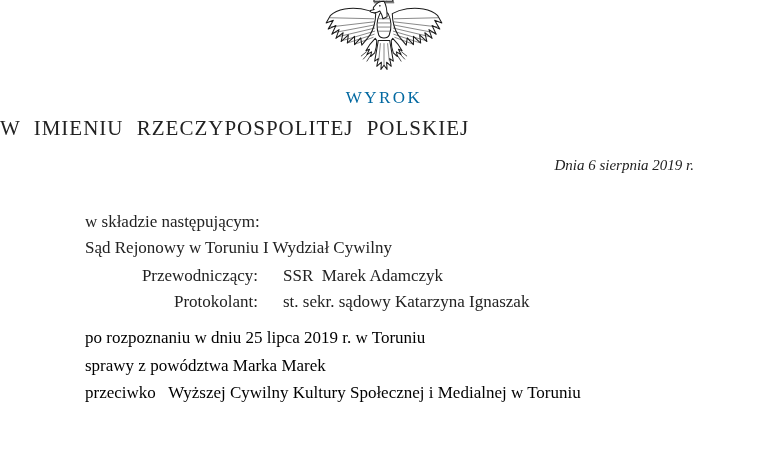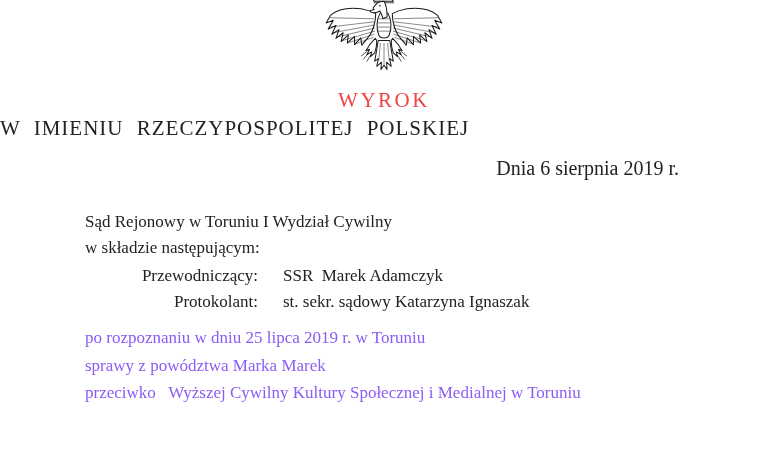--- a/index.html
+++ b/index.html
@@ -19,39 +19,40 @@
     transform: translateX(-50%);
     width: 124px;
     height: 86px;
     overflow: hidden;
   }
   .emblem svg { display: block; margin-top: -5px; }
   .title {
     position: absolute;
     top: 88px; left: 0; right: 0;
     text-align: center;
-    font-size: 21px;
+    font-size: 17px;
     letter-spacing: 2.5px;
-    color: #ef4444;
+    color: #0369a1;
   }
   .subtitle {
     position: absolute;
     top: 116px; left: 0; right: 0;
     text-align: left;
     font-size: 21px;
     letter-spacing: 1px;
     word-spacing: 7px;
     color: #222;
   }
   .date-line {
     position: absolute;
     top: 157px;
-    right: 89px;
-    font-size: 20px;
+    right: 74px;
+    font-size: 15px;
     color: #222;
+    font-style: italic;
   }
   .court-block {
     position: absolute;
     left: 85px;
     top: 209px;
     font-size: 17px;
     line-height: 26px;
     color: #222;
   }
   .panel-block {
@@ -71,21 +72,21 @@
   .panel-person {
     margin-left: 25px;
     white-space: pre;
   }
   .body-block {
     position: absolute;
     left: 85px;
     top: 324px;
     font-size: 17px;
     line-height: 27.5px;
-    color: #8b5cf6;
+    color: #000000;
   }
   .body-line { white-space: pre; }
 </style>
 </head>
 <body>
 
 <div class="page">
 
   <div class="emblem">
     <svg width="124" height="92" viewBox="0 0 240 178" fill="none" stroke="#1a1a1a" stroke-width="2" stroke-linejoin="round" stroke-linecap="round">
@@ -135,22 +136,22 @@
       <circle cx="112" cy="21" r="1.6" fill="#1a1a1a" stroke="none"></circle>
     </svg>
   </div>
 
   <div class="title">WYROK</div>
   <div class="subtitle">W IMIENIU RZECZYPOSPOLITEJ POLSKIEJ</div>
 
   <div class="date-line">Dnia 6 sierpnia 2019 r.</div>
 
   <div class="court-block">
+    <div class="court-line">w składzie następującym:</div>
     <div class="court-line">Sąd Rejonowy w Toruniu I Wydział Cywilny</div>
-    <div class="court-line">w składzie następującym:</div>
   </div>
 
   <div class="panel-block">
     <div class="panel-row">
       <span class="panel-role">Przewodniczący:</span>
       <span class="panel-person">SSR  Marek Adamczyk</span>
     </div>
     <div class="panel-row">
       <span class="panel-role">Protokolant:</span>
       <span class="panel-person">st. sekr. sądowy Katarzyna Ignaszak</span>

